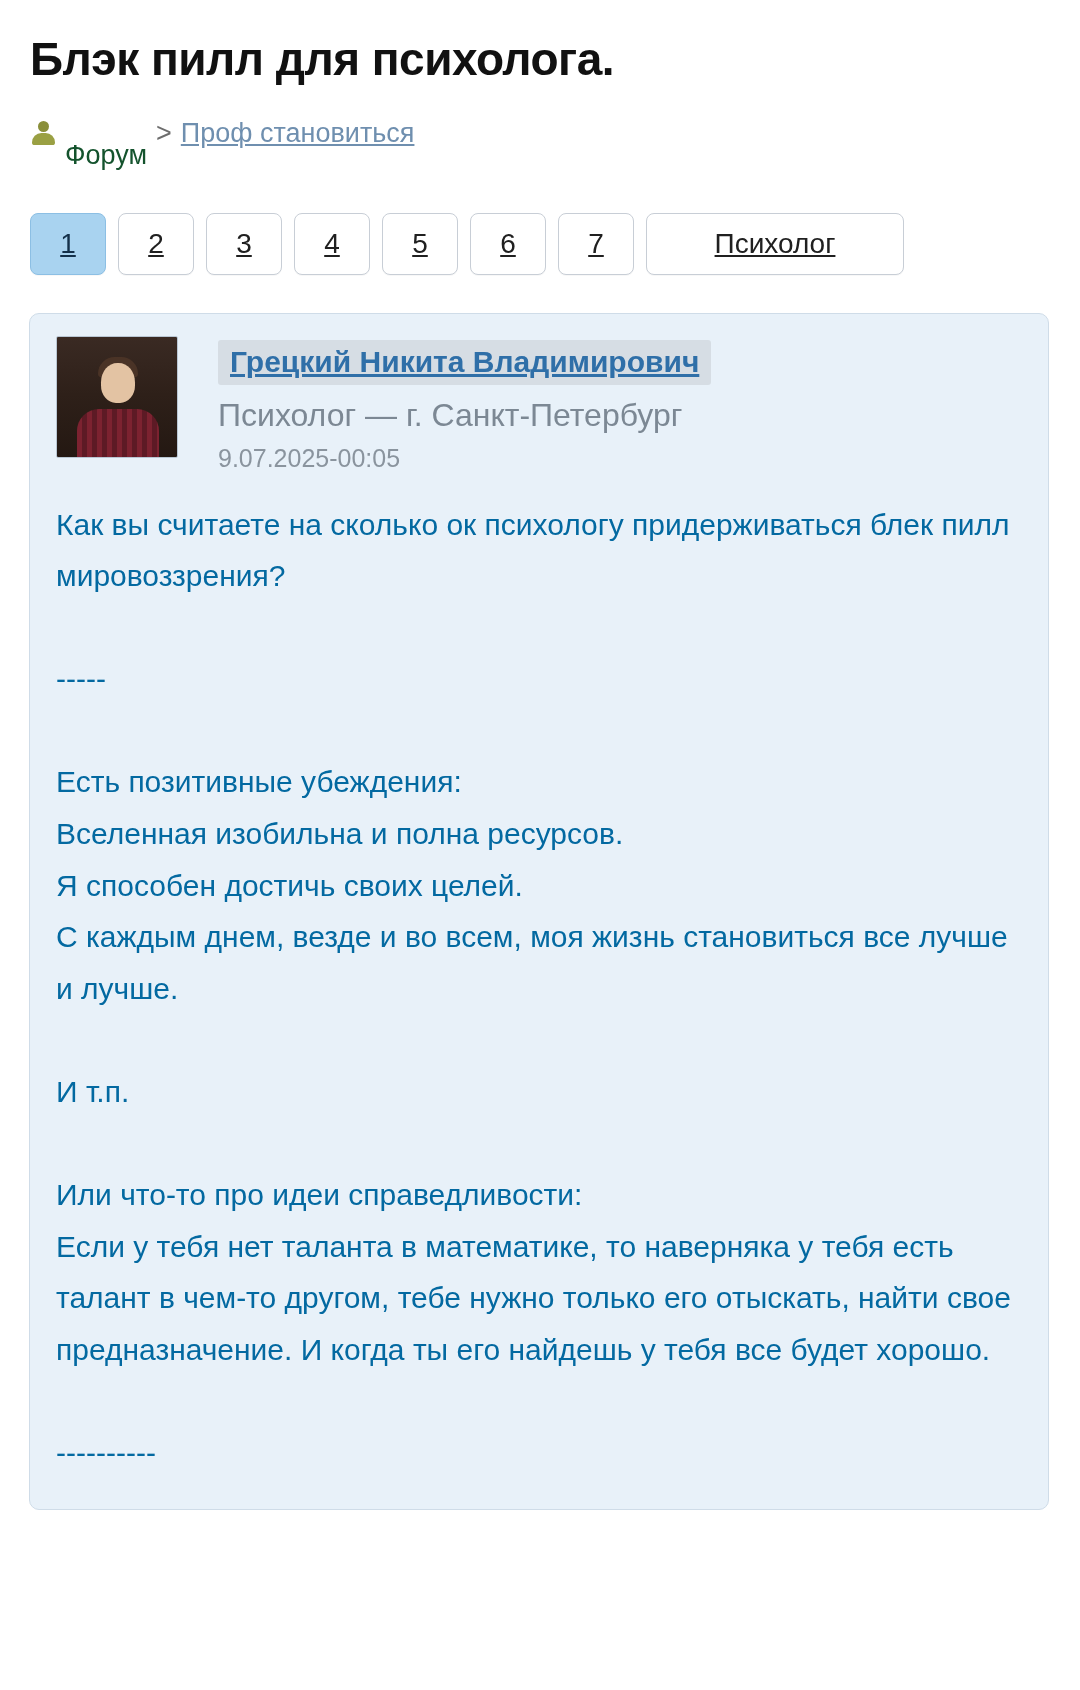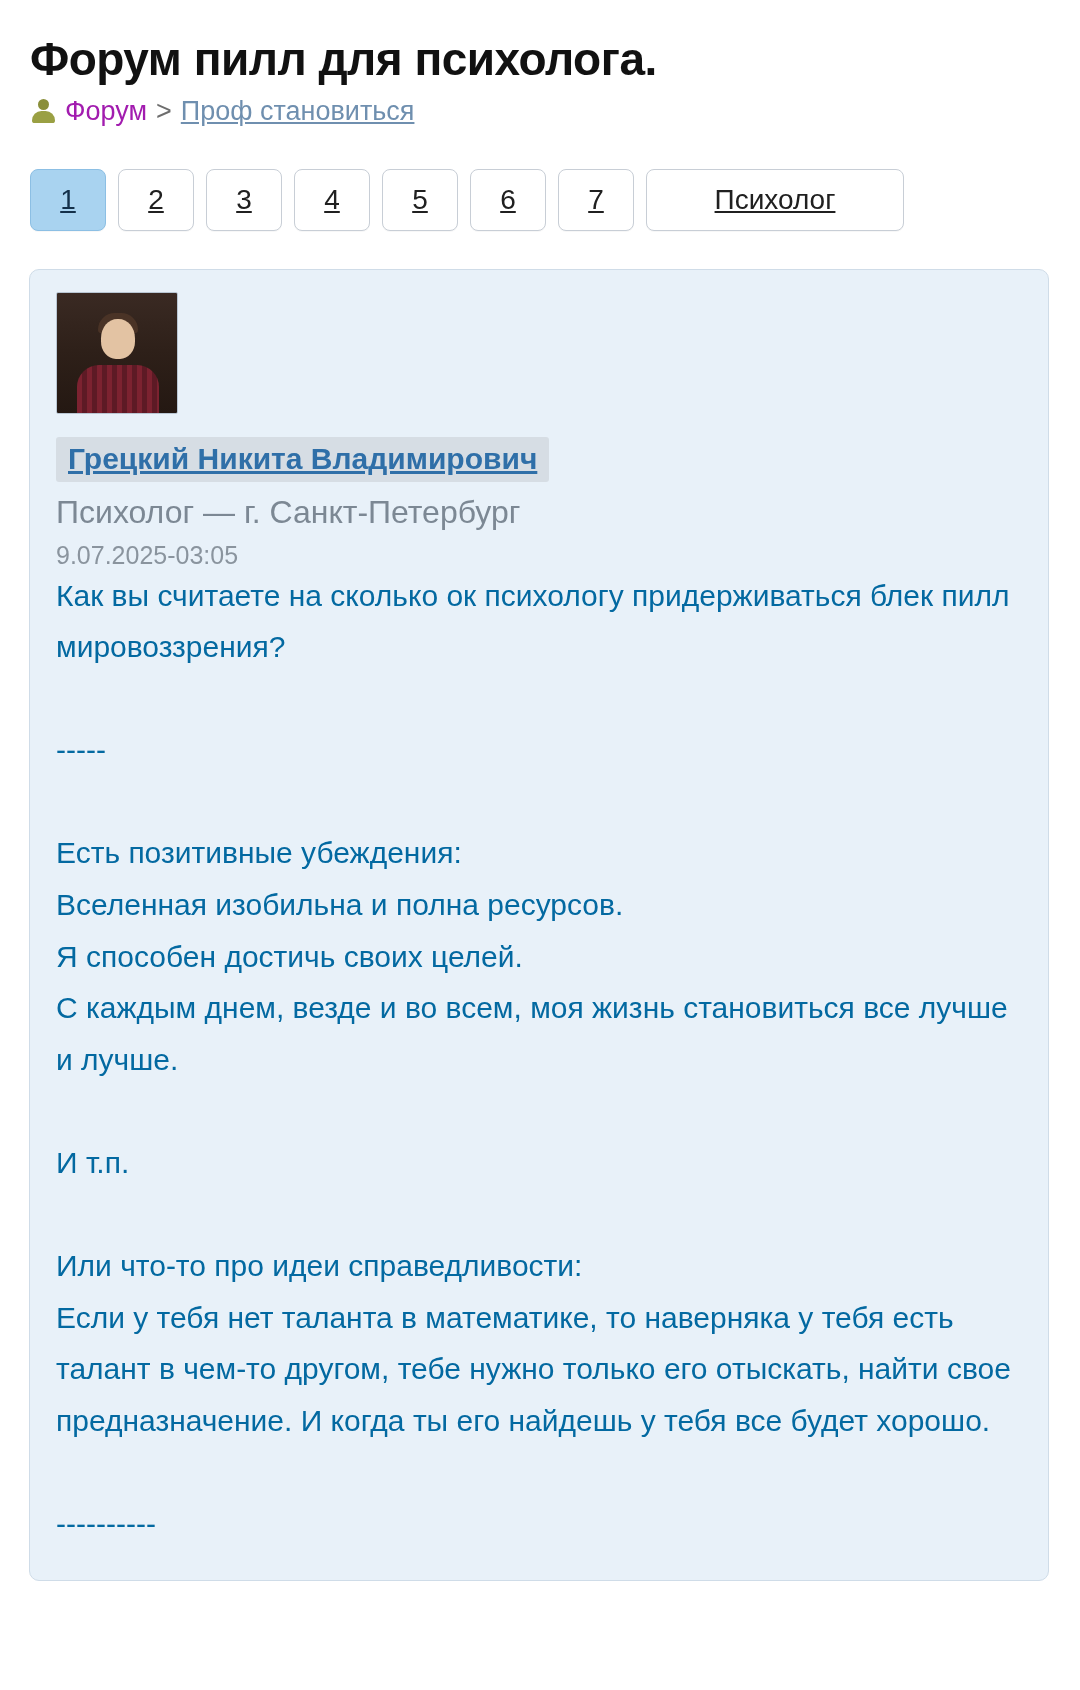--- a/index.html
+++ b/index.html
@@ -54,22 +54,23 @@
   .breadcrumb .user-icon .body {
     position: absolute;
     left: 2px;
     top: 14px;
     width: 23px;
     height: 12px;
     border-radius: 11px 11px 3px 3px;
     background: #9aa043;
   }
   .crumb-link {
-    color: #a21caf;
+    color: #14532d;
     text-decoration: none;
+    margin-top: 44px;
   }
   .crumb-sep {
     color: #6d6d6d;
   }
   .crumb-current {
     color: #6f8faf;
   }
   
   .pagination {
     display: flex;
@@ -105,23 +106,23 @@
     background: #e8f1f9;
     border: 1px solid #cfdce8;
     border-radius: 10px;
     padding: 22px 26px 30px 26px;
     box-sizing: border-box;
     width: 1020px;
     margin-left: -1px;
   }
   .post-head {
     display: flex;
-    gap: 19px;
+    gap: 40px;
     align-items: flex-start;
-    flex-direction: column;
+    margin-bottom: 26px;
   }
   .avatar {
     width: 120px;
     height: 120px;
     flex: 0 0 auto;
     border: 1px solid #b9c6d3;
     border-radius: 2px;
     background:
       radial-gradient(ellipse at 50% 34%, #e8c9aa 0 17%, rgba(232,201,170,0) 18%),
       linear-gradient(180deg, #3a2a23 0%, #2e2019 48%, #241812 100%);
@@ -185,21 +186,21 @@
     color: #0369a1;
     white-space: pre-wrap;
     word-wrap: break-word;
   }
 </style>
 </head>
 <body>
 
 <div class="page">
 
-  <h1 class="page-title">Форум пилл для психолога.</h1>
+  <h1 class="page-title">Блэк пилл для психолога.</h1>
 
   <div class="breadcrumb">
     <span class="user-icon">
       <span class="head"></span>
         <span class="body"></span>
     </span>
     <a class="crumb-link" href="#">Форум</a>
     <span class="crumb-sep">&gt;</span>
     <a class="crumb-current" href="#">Проф становиться</a>
   </div>
@@ -218,21 +219,21 @@
   <div class="post-card">
     <div class="post-head">
       <div class="avatar">
         <span class="hair"></span>
         <span class="face"></span>
         <span class="shirt"></span>
       </div>
       <div class="meta">
         <a class="author-name" href="#">Грецкий Никита Владимирович</a>
         <div class="author-sub">Психолог — г. Санкт-Петербург</div>
-        <div class="post-date">9.07.2025-03:05</div>
+        <div class="post-date">9.07.2025-00:05</div>
       </div>
     </div>
     <div class="post-body">Как вы считаете на сколько ок психологу придерживаться блек пилл мировоззрения?
 
 -----
 
 Есть позитивные убеждения:
 Вселенная изобильна и полна ресурсов.
 Я способен достичь своих целей.
 С каждым днем, везде и во всем, моя жизнь становиться все лучше и лучше.

